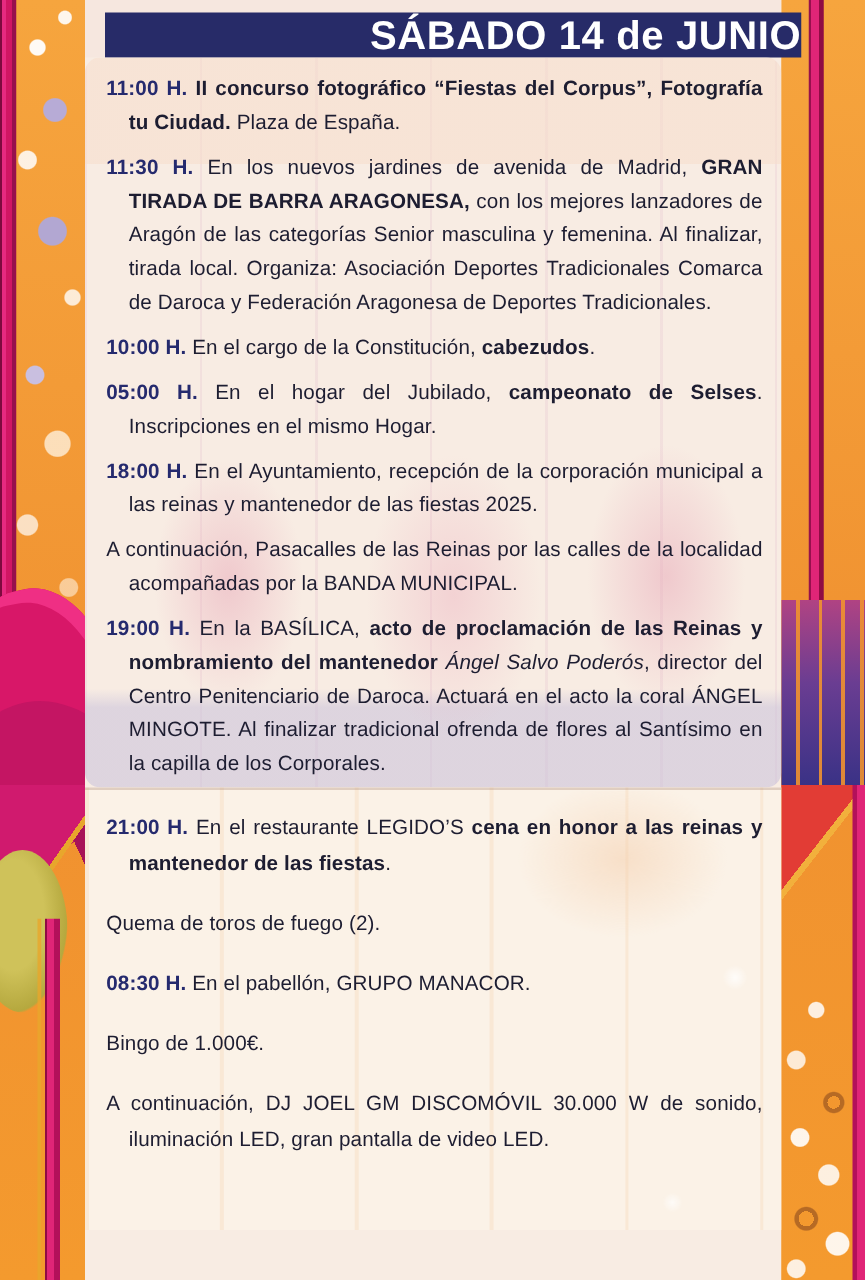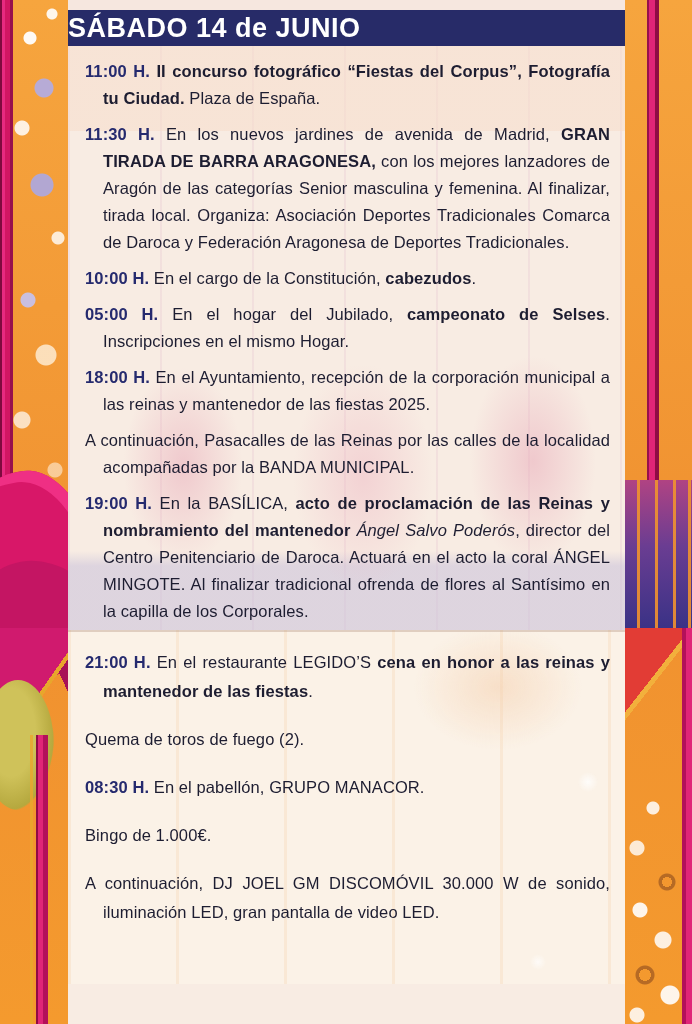--- a/index.html
+++ b/index.html
@@ -56,34 +56,34 @@
       radial-gradient(circle at 42px 92px, transparent 5px, #b66a24 5px 8px, transparent 9px),
       radial-gradient(circle at 15px 120px, rgba(255,255,255,.9) 7px, transparent 8px),
       radial-gradient(circle at 38px 150px, rgba(255,255,255,.85) 8px, transparent 9px),
       radial-gradient(circle at 20px 185px, transparent 6px, #b66a24 6px 9px, transparent 10px),
       radial-gradient(circle at 45px 205px, rgba(255,255,255,.9) 9px, transparent 10px),
       radial-gradient(circle at 12px 225px, rgba(255,255,255,.85) 7px, transparent 8px);}
 
   
   .content-top-strip{position:absolute;left:68px;top:0;width:557px;height:46px;
     background:#f6e7df;}
-  .banner{position:absolute;left:68px;top:10px;width:557px;height:36px;
+  .banner{position:absolute;left:84px;top:10px;width:557px;height:36px;
     background:var(--banner-bg,#272b68);color:var(--banner-fg,#fff);
-    font-size:27px;font-weight:700;letter-spacing:.5px;text-align:left;line-height:36px;}
+    font-size:32px;font-weight:700;letter-spacing:.5px;text-align:right;line-height:36px;}
   .content{position:absolute;left:68px;width:557px;box-sizing:border-box;overflow:hidden;
     text-align:justify;color:var(--body-text,#1d1d31);}
   .content.upper{top:46px;height:584px;padding:12px 15px 0 17px;
     background-color:var(--content-bg-upper,#f8ece3);
     background-image:
       linear-gradient(180deg, rgba(247,221,203,.55) 0 85px, transparent 85px),
       radial-gradient(ellipse 85px 140px at 115px 420px, rgba(231,166,183,.5), transparent 70%),
       radial-gradient(ellipse 100px 160px at 295px 430px, rgba(236,178,192,.45), transparent 70%),
       radial-gradient(ellipse 90px 150px at 465px 415px, rgba(231,166,183,.5), transparent 70%),
       linear-gradient(180deg, transparent 505px, rgba(200,193,219,.55) 520px 584px),
-      repeating-linear-gradient(90deg, rgba(222,180,200,.22) 0 2px, transparent 2px 92px);}
+      repeating-linear-gradient(90deg, rgba(222,180,200,.22) 0 2px, transparent 2px 92px); border-radius: 12px;}
   .content.lower{top:630px;height:354px;padding:16px 15px 0 17px;
     border-top:2px solid rgba(175,140,120,.35);
     background-color:var(--content-bg-lower,#fbf2e7);
     background-image:
       radial-gradient(ellipse 120px 90px at 430px 55px, rgba(244,205,170,.5), transparent 70%),
       radial-gradient(circle 9px at 520px 150px, rgba(255,255,255,.8), transparent 10px),
       radial-gradient(circle 7px at 470px 330px, rgba(255,255,255,.7), transparent 8px),
       radial-gradient(circle 8px at 505px 365px, rgba(255,255,255,.7), transparent 9px),
       repeating-linear-gradient(90deg, rgba(240,190,140,.20) 0 3px, transparent 3px 108px);}
 

